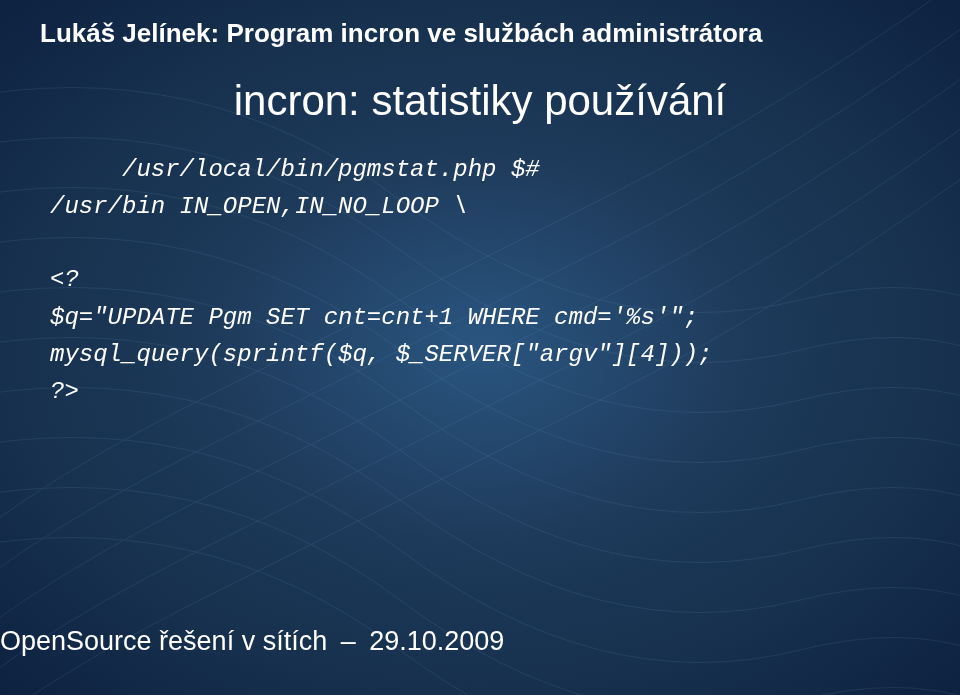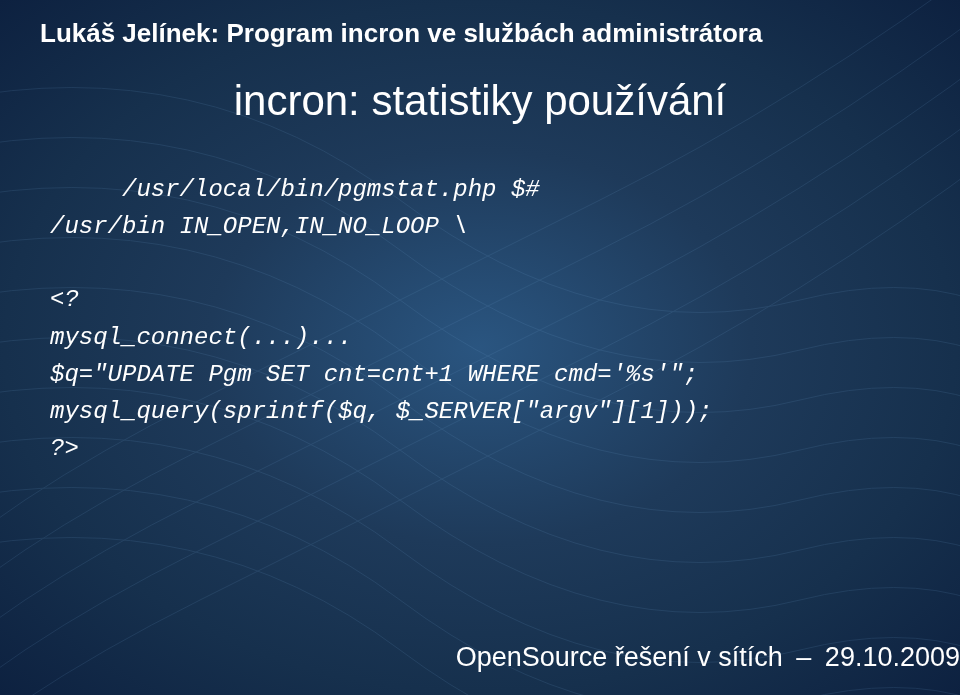--- a/index.html
+++ b/index.html
@@ -41,44 +41,43 @@
       font-size: 26px;
       font-weight: bold;
       color: #ffffff;
       margin-bottom: 28px;
       text-align: left;
     }
     .title {
       font-size: 42px;
       color: #ffffff;
       text-align: center;
-      margin-bottom: 46px;
+      margin-bottom: 26px;
       font-weight: normal;
     }
     .code-block {
       font-family: 'Courier New', Courier, monospace;
       font-size: 24px;
       color: #ffffff;
       line-height: 1.55;
       font-style: italic;
       padding-left: 10px;
     }
     .code-line {
       white-space: pre;
     }
     .spacer {
       height: 36px;
     }
     .footer {
       position: absolute;
-      bottom: 22px;
+      bottom: 38px;
       width: 100%;
-      text-align: right;
+      text-align: left;
       left: 0;
-      padding-left: 28px;
     }
     .footer-text {
       font-size: 27px;
       color: #ffffff;
     }
     .footer-text .dash {
       padding: 0 6px;
     }
   </style>
 </head>
@@ -106,23 +105,22 @@
 
 <div class="content">
   <div class="header">Lukáš Jelínek: Program incron ve službách administrátora</div>
   <div class="title">incron: statistiky používání</div>
 
   <div class="code-block">
     <div class="code-line">     /usr/local/bin/pgmstat.php $#</div>
     <div class="code-line">/usr/bin IN_OPEN,IN_NO_LOOP \</div>
     <div class="spacer"></div>
     <div class="code-line">&lt;?</div>
-    <div class="code-line">mysql_connect(...)...</div>
     <div class="code-line">$q="UPDATE Pgm SET cnt=cnt+1 WHERE cmd='%s'";</div>
-    <div class="code-line">mysql_query(sprintf($q, $_SERVER["argv"][1]));</div>
+    <div class="code-line">mysql_query(sprintf($q, $_SERVER["argv"][4]));</div>
     <div class="code-line">?&gt;</div>
   </div>
 
   <div class="footer">
     <span class="footer-text">
       <span>OpenSource řešení v sítích</span>
       <span class="dash">–</span>
       <span>29.10.2009</span>
     </span>
   </div>

